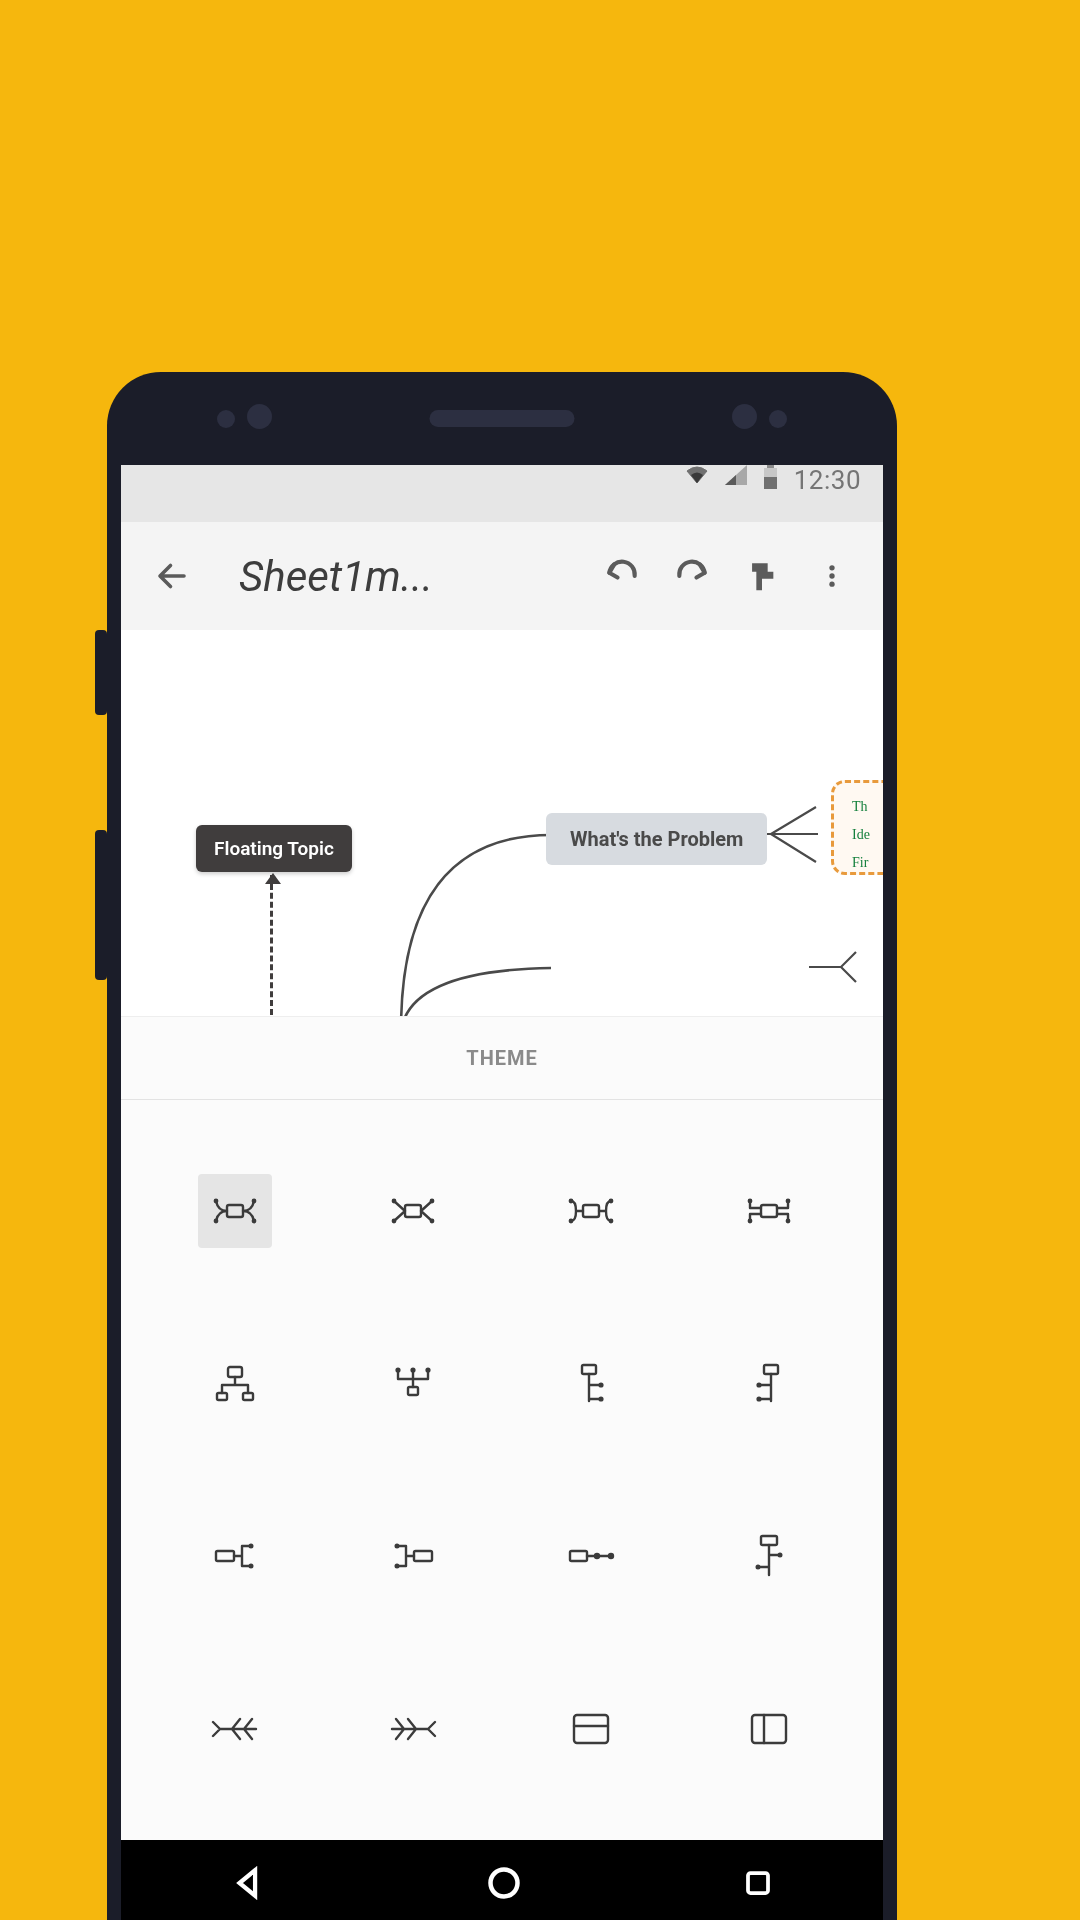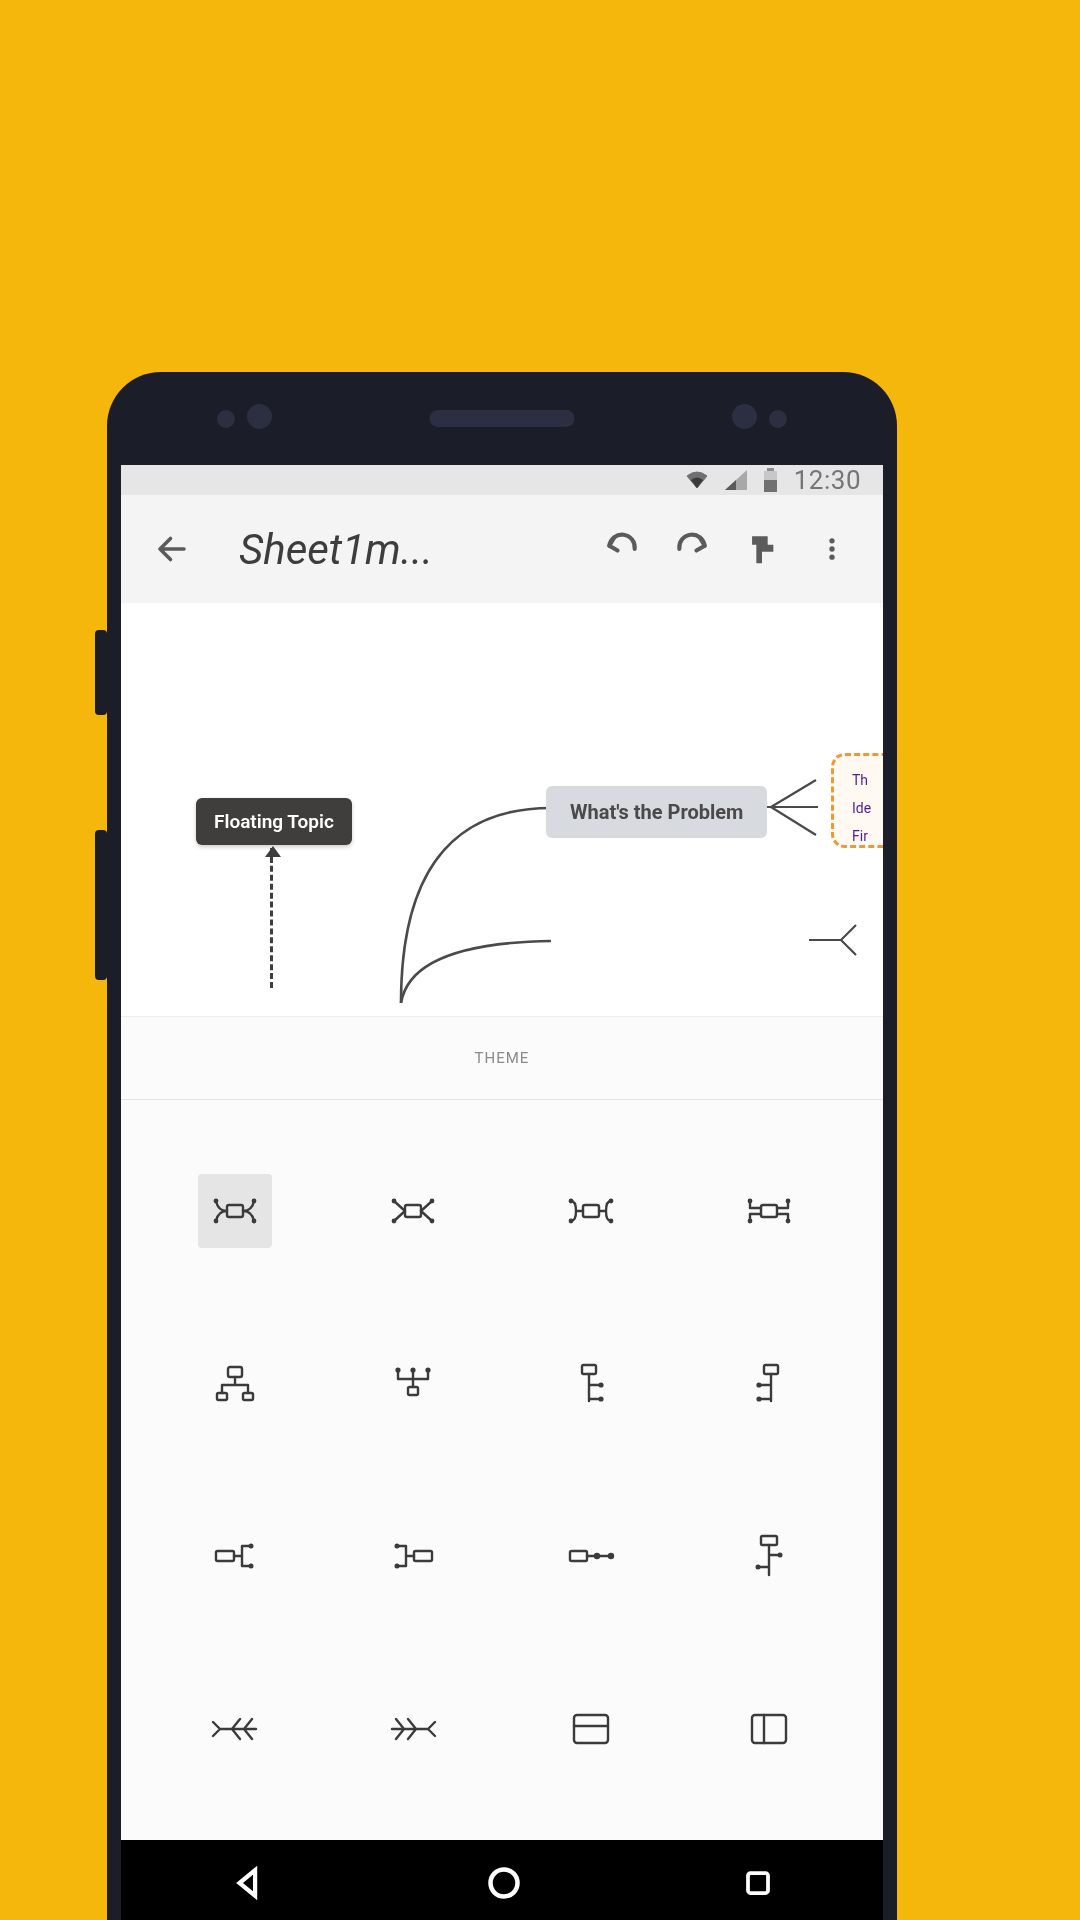--- a/index.html
+++ b/index.html
@@ -35,22 +35,22 @@
 .side-btn.b1 { left:95px; top:630px; height:85px; }
 .side-btn.b2 { left:95px; top:830px; height:150px; }
 
 .screen {
   position:absolute; left:14px; top:93px; right:14px; bottom:0;
   background:#fff;
 }
 
 
 .status-bar {
-  height:30px; background:#e6e6e6;
-  display:flex; justify-content:flex-end; align-items:center;
+  height:57px; background:#e6e6e6;
+  display:flex; justify-content:flex-end; align-items:flex-start;
   gap:16px; padding:0 22px;
   color:#757575;
 }
 .status-time { font-size:26px; letter-spacing:0.5px; }
 .status-ico { display:inline-block; }
 .wifi-ico svg, .cell-ico svg, .batt-ico svg { display:block; }
 
 
 .app-bar {
   height:108px; background:#f4f4f4;
@@ -115,39 +115,40 @@
 }
 .node1 { left:425px; top:183px; }
 .node2 { left:425px; top:315px; padding:14px 20px; }
 .sidebox {
   position:absolute; left:710px; top:150px;
   width:80px; height:95px;
   border:3px dashed #e89a3c;
   border-radius:14px;
   background:#fff9f2;
   overflow:hidden;
-  font-size:14px; color:#4c1d95;
+  font-size:14px; color:#15803d;
   padding:10px 0 0 18px;
   line-height:28px;
+  font-family:Liberation Serif, serif;
 }
 .sidebox div { height:28px; }
 
 
 .panel {
   position:absolute; left:0; right:0; top:552px; bottom:90px;
   background:#fbfbfb;
   display:flex; flex-direction:column;
   box-shadow:0 -1px 0 #eee;
 }
 .tabs {
   height:82px; display:flex;
 }
 .tab {
   flex:1; display:flex; align-items:center; justify-content:center;
-  font-size:15px; letter-spacing:1px; font-weight:400;
+  font-size:20px; letter-spacing:1px; font-weight:700;
   color:#8a8a8a;
   cursor:pointer;
   position:relative;
 }
 .tab.active { color:#ee4e3b; }
 .tab.active::after{
   content:""; position:absolute; left:2px; right:2px; bottom:-1px;
   height:3px; background:#ee4e3b;
 }
 .tabs-border { height:1px; background:#e3e3e3; }

